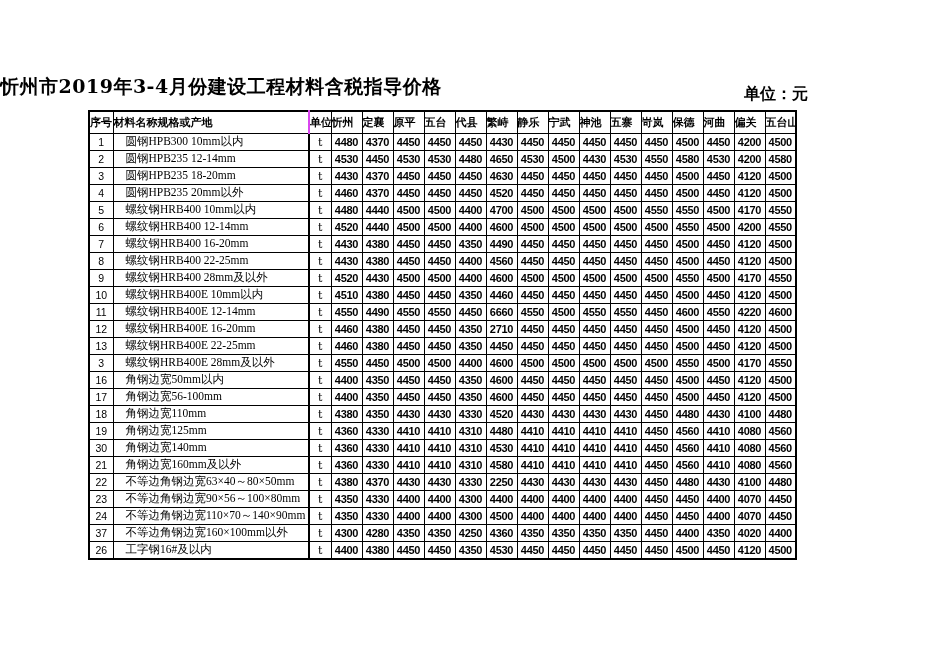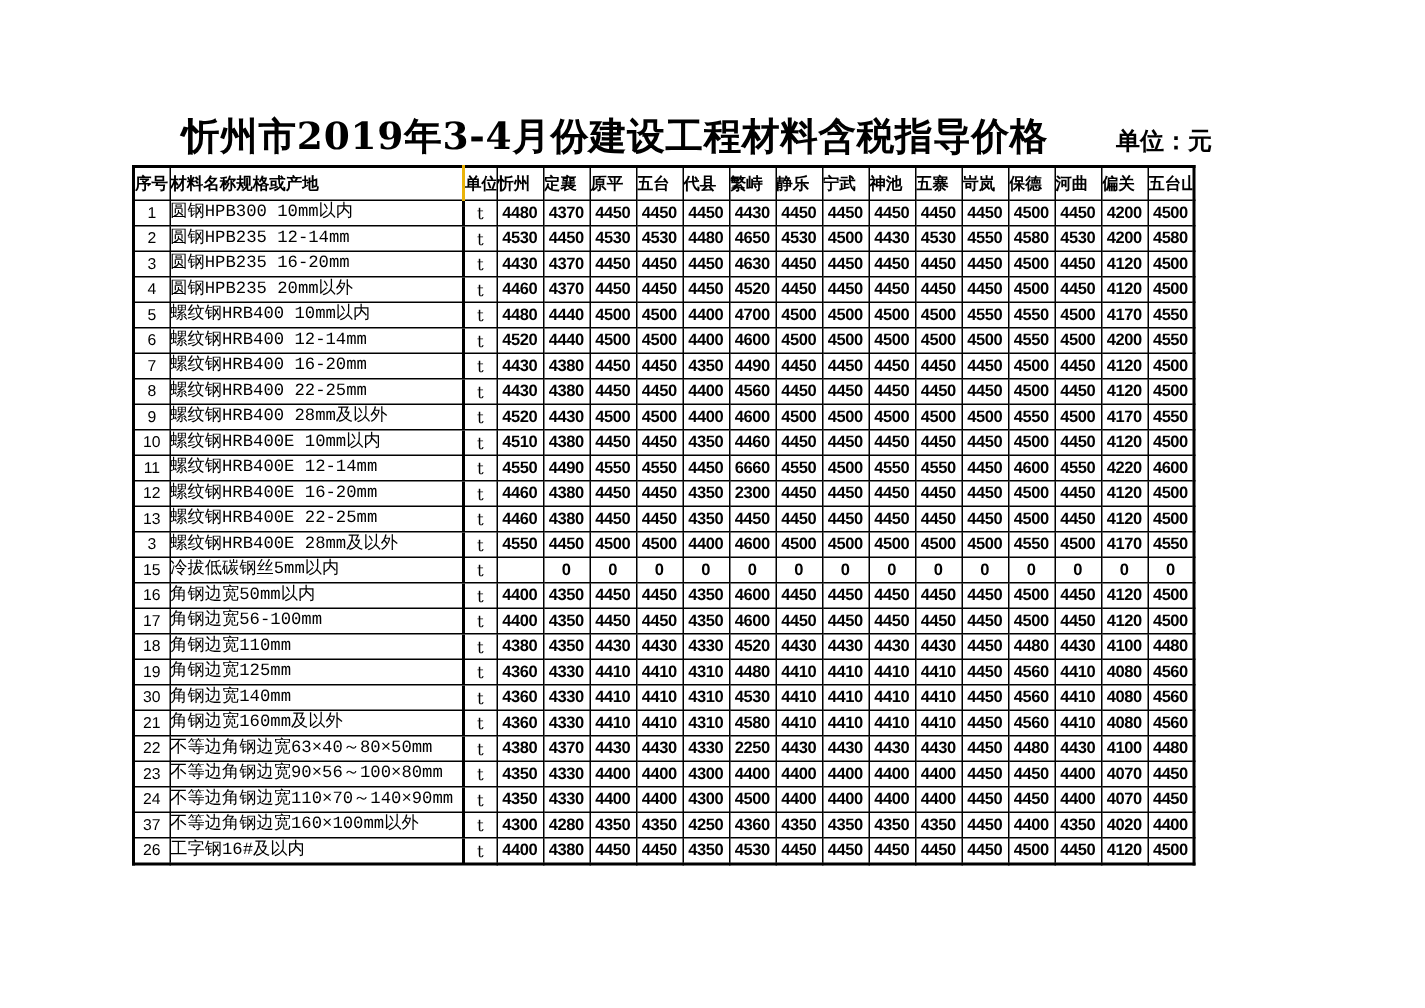--- a/index.html
+++ b/index.html
@@ -2,23 +2,23 @@
 <html><head>
 <meta charset="utf-8">
 <style>
   html,body { margin:0; padding:0; }
   body {
     width:950px; height:672px; background:#ffffff; position:relative;
     font-family:"Liberation Sans", sans-serif; color:#000;
     overflow:hidden;
   }
   .doc-title {
-    position:absolute; top:74px; left:0; width:820px; text-align:center;
+    position:absolute; top:74px; left:0; width:820px; text-align:left;
     font-family:"DejaVu Serif","Liberation Serif",serif;
-    font-size:25px; font-weight:bold; white-space:nowrap; letter-spacing:0.5px;
+    font-size:19px; font-weight:bold; white-space:nowrap; letter-spacing:0.5px;
   }
   .doc-title .emph { font-weight:900; }
   .unit-label {
     position:absolute; top:84px; left:744px;
     font-family:Liberation Mono, monospace;
     font-size:16px; font-weight:bold; white-space:nowrap;
   }
   table.price-table {
     position:absolute; left:88px; top:110px; width:708px;
     border-collapse:collapse; table-layout:fixed;
@@ -27,25 +27,25 @@
   .price-table th, .price-table td {
     border:1px solid #000; padding:0; overflow:hidden; white-space:nowrap;
     line-height:1;
   }
   .price-table th {
     font-family:"DejaVu Serif","Liberation Serif",serif;
     font-weight:bold; font-size:11px; height:21px; text-align:left;
   }
   .price-table td { height:16px; font-size:11px; vertical-align:middle; }
   td.c-no   { text-align:center; font-size:10.5px; }
-  td.c-name { text-align:left; padding-left:0;
-              font-family:Liberation Mono, monospace; font-size:11.5px; }
+  td.c-name { text-align:left; padding-left:12px;
+              font-family:Liberation Serif, serif; font-size:11.5px; }
   td.c-unit { text-align:center; font-family:"DejaVu Serif","Liberation Serif",serif;
               font-size:11px; border-left:2px solid #000; }
-  th.c-unit-h { border-left:2px solid #eab308;margin-left:42px; }
+  th.c-unit-h { border-left:2px solid #d946ef;margin-left:42px; }
   td.c-price { text-align:center; font-weight:bold; font-size:11px; letter-spacing:-0.3px; }
 </style>
 </head>
 <body>
 
 <div class="doc-title"><span>忻州市2019年3-4月份建设工程材料</span><span class="emph">含税</span><span>指导价格</span></div>
 
 <div class="unit-label">单位：元</div>
 
 <table class="price-table">
@@ -127,21 +127,21 @@
         <td class="c-price">4430</td>
         <td class="c-price">4530</td>
         <td class="c-price">4550</td>
         <td class="c-price">4580</td>
         <td class="c-price">4530</td>
         <td class="c-price">4200</td>
         <td class="c-price">4580</td>
       </tr>
       <tr>
         <td class="c-no">3</td>
-        <td class="c-name">圆钢HPB235 16-20mm</td>
+        <td class="c-name">圆钢HPB235 18-20mm</td>
         <td class="c-unit">t</td>
         <td class="c-price">4430</td>
         <td class="c-price">4370</td>
         <td class="c-price">4450</td>
         <td class="c-price">4450</td>
         <td class="c-price">4450</td>
         <td class="c-price">4630</td>
         <td class="c-price">4450</td>
         <td class="c-price">4450</td>
         <td class="c-price">4450</td>
@@ -314,21 +314,21 @@
       </tr>
       <tr>
         <td class="c-no">12</td>
         <td class="c-name">螺纹钢HRB400E 16-20mm</td>
         <td class="c-unit">t</td>
         <td class="c-price">4460</td>
         <td class="c-price">4380</td>
         <td class="c-price">4450</td>
         <td class="c-price">4450</td>
         <td class="c-price">4350</td>
-        <td class="c-price">2300</td>
+        <td class="c-price">2710</td>
         <td class="c-price">4450</td>
         <td class="c-price">4450</td>
         <td class="c-price">4450</td>
         <td class="c-price">4450</td>
         <td class="c-price">4450</td>
         <td class="c-price">4500</td>
         <td class="c-price">4450</td>
         <td class="c-price">4120</td>
         <td class="c-price">4500</td>
       </tr>
@@ -364,40 +364,20 @@
         <td class="c-price">4600</td>
         <td class="c-price">4500</td>
         <td class="c-price">4500</td>
         <td class="c-price">4500</td>
         <td class="c-price">4500</td>
         <td class="c-price">4500</td>
         <td class="c-price">4550</td>
         <td class="c-price">4500</td>
         <td class="c-price">4170</td>
         <td class="c-price">4550</td>
-      </tr>
-      <tr>
-        <td class="c-no">15</td>
-        <td class="c-name">冷拔低碳钢丝5mm以内</td>
-        <td class="c-unit">t</td>
-        <td class="c-price"></td>
-        <td class="c-price">0</td>
-        <td class="c-price">0</td>
-        <td class="c-price">0</td>
-        <td class="c-price">0</td>
-        <td class="c-price">0</td>
-        <td class="c-price">0</td>
-        <td class="c-price">0</td>
-        <td class="c-price">0</td>
-        <td class="c-price">0</td>
-        <td class="c-price">0</td>
-        <td class="c-price">0</td>
-        <td class="c-price">0</td>
-        <td class="c-price">0</td>
-        <td class="c-price">0</td>
       </tr>
       <tr>
         <td class="c-no">16</td>
         <td class="c-name">角钢边宽50mm以内</td>
         <td class="c-unit">t</td>
         <td class="c-price">4400</td>
         <td class="c-price">4350</td>
         <td class="c-price">4450</td>
         <td class="c-price">4450</td>
         <td class="c-price">4350</td>

